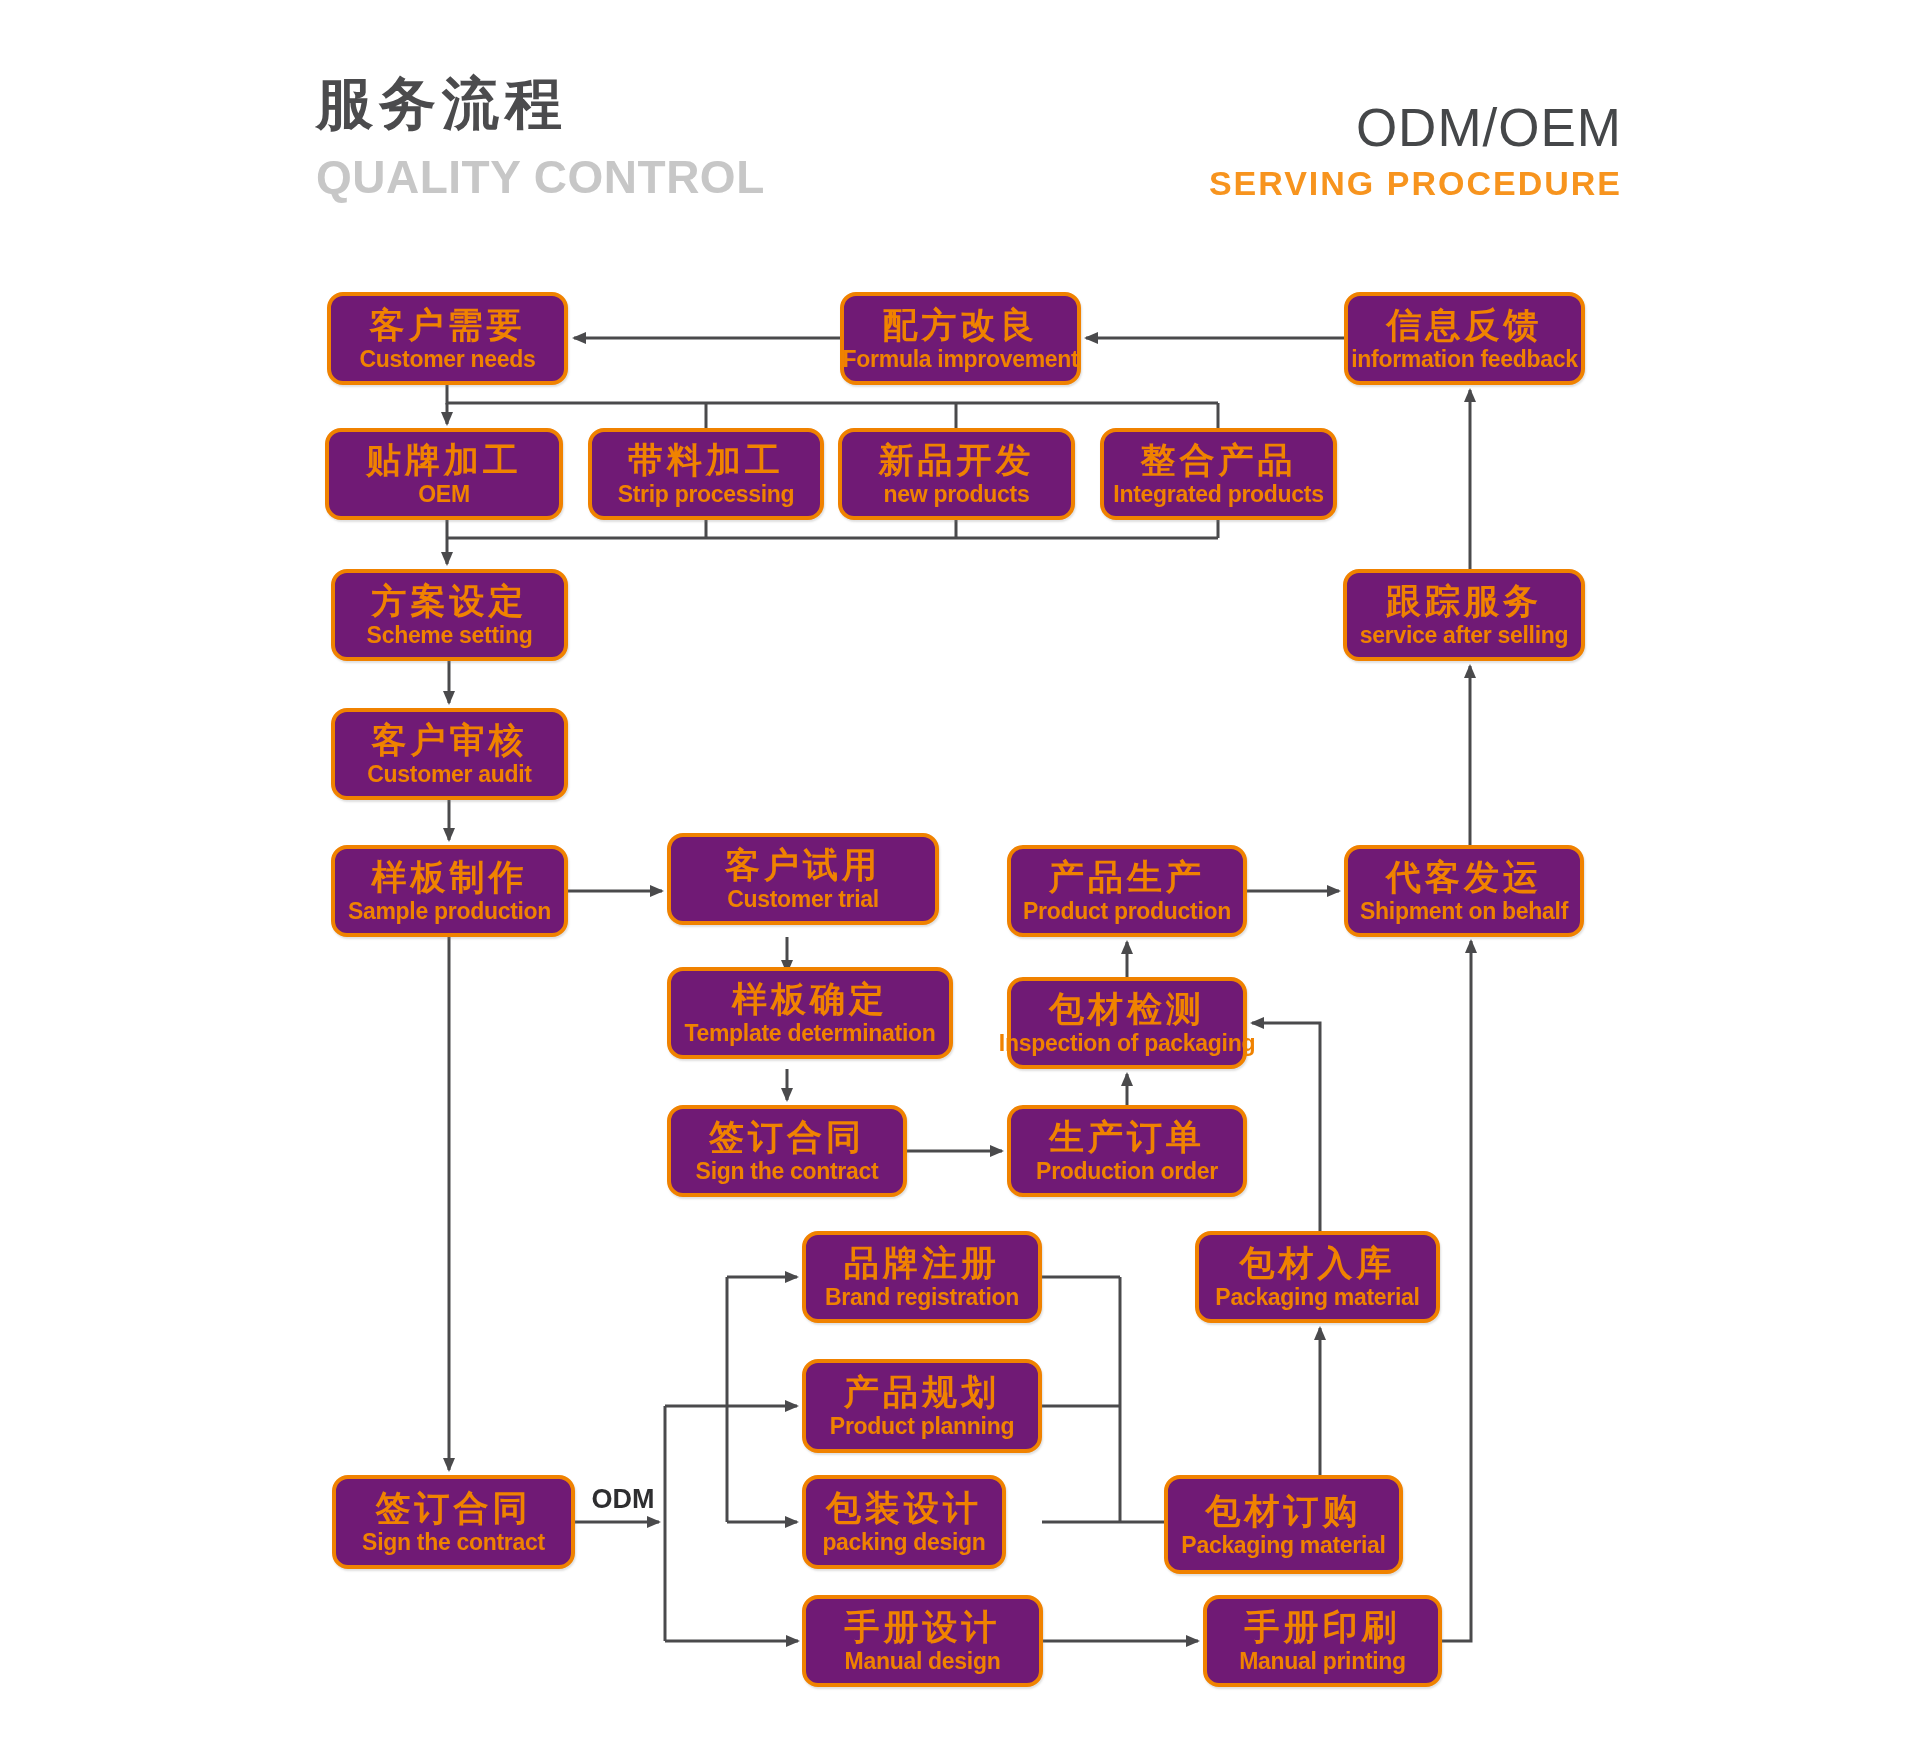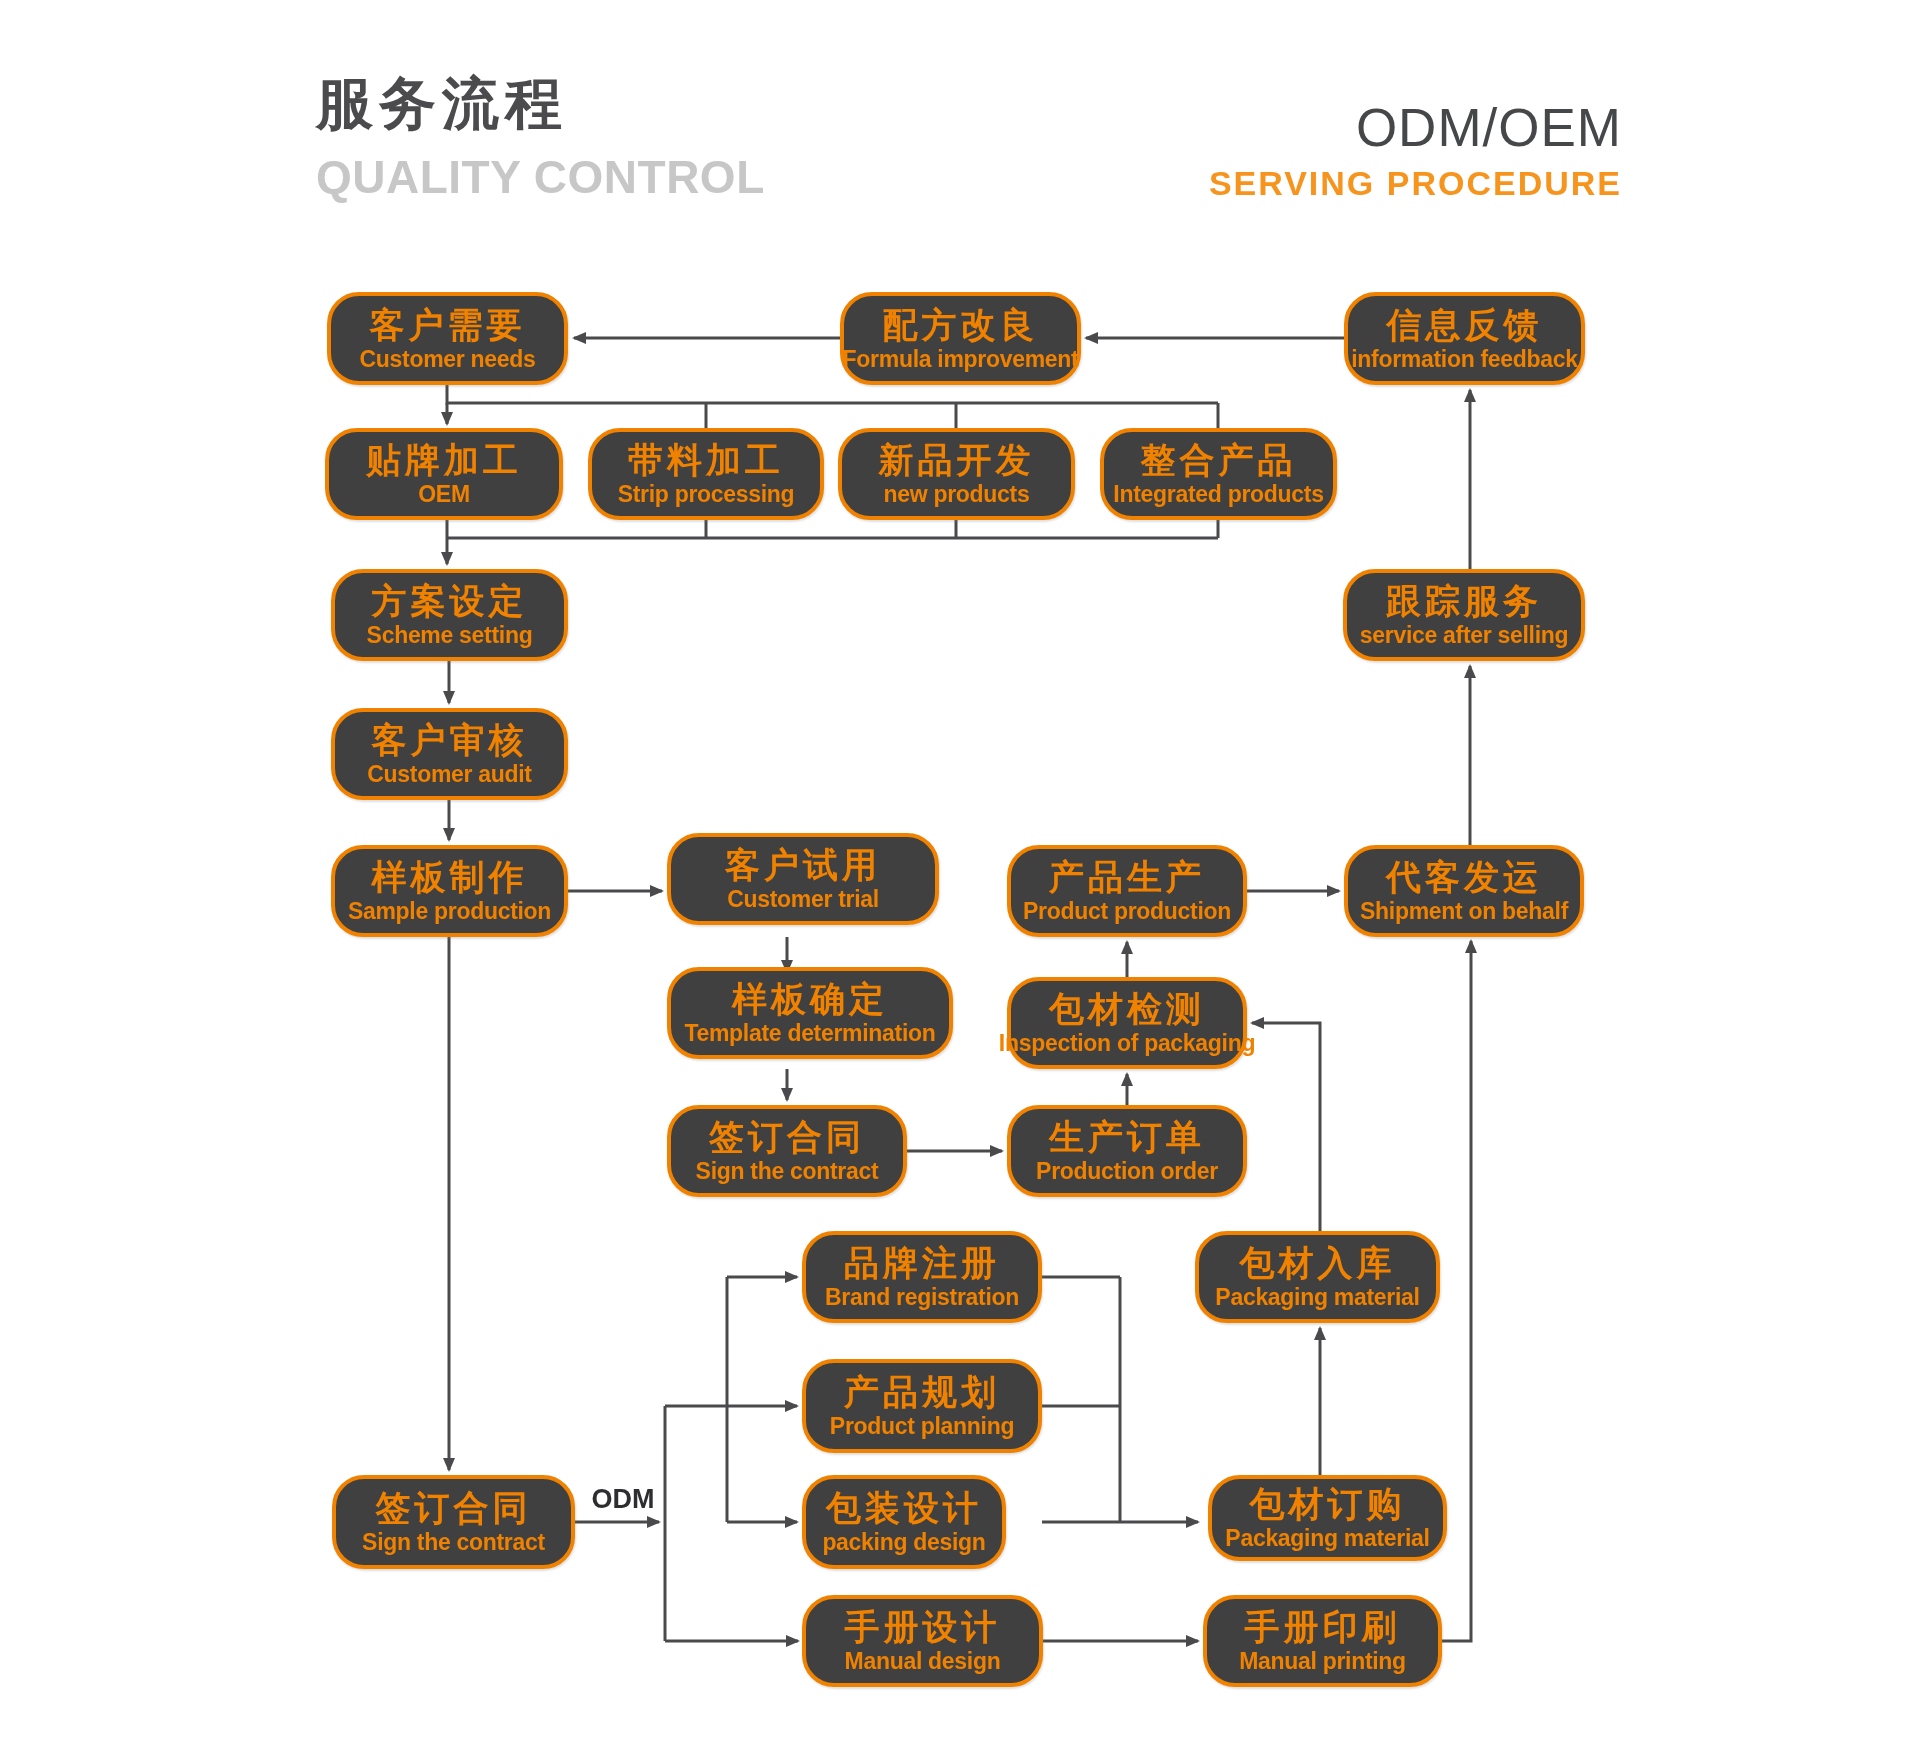--- a/index.html
+++ b/index.html
@@ -23,22 +23,22 @@
   .title-en{
     position:absolute;left:316px;top:152px;font-size:46px;font-weight:700;
     color:var(--muted);letter-spacing:0.5px;line-height:1.1;
   }
   .hdr-right{position:absolute;right:298px;top:100px;text-align:right;}
   .hdr-right .big{font-size:53px;font-weight:400;color:var(--right-title);letter-spacing:1px;line-height:1.05;}
   .hdr-right .sub{font-size:34px;font-weight:700;color:var(--serving);letter-spacing:2px;margin-top:8px;}
   svg.wires{position:absolute;left:0;top:0;}
   svg.wires path{stroke:var(--line);stroke-width:3;fill:none;}
   .node{
-    position:absolute;box-sizing:border-box;background:#404040;
-    border:4px solid var(--accent);border-radius:32px;
+    position:absolute;box-sizing:border-box;background:#701a75;
+    border:4px solid var(--accent);border-radius:16px;
     display:flex;flex-direction:column;align-items:center;justify-content:center;
     color:var(--accent);text-align:center;
     box-shadow:1px 2px 2px rgba(130,130,130,0.25);
   }
   .node .cn{font-size:35px;font-weight:700;letter-spacing:4px;line-height:1.12;white-space:nowrap;}
   .node .en{font-size:23px;font-weight:600;letter-spacing:-0.3px;line-height:1.1;margin-top:3px;white-space:nowrap;}
   .edge-label{
     position:absolute;left:581px;top:1484px;width:84px;text-align:center;
     font-size:27px;font-weight:600;color:var(--edge-label);
   }
@@ -190,21 +190,21 @@
   </div>
 
   <div class="node" style="left:332px;top:1475px;width:243px;height:94px">
     <span class="cn">签订合同</span>
     <span class="en">Sign the contract</span>
   </div>
   <div class="node" style="left:802px;top:1475px;width:204px;height:94px">
     <span class="cn">包装设计</span>
     <span class="en">packing design</span>
   </div>
-  <div class="node" style="left:1208px;top:1475px;width:239px;height:86px">
+  <div class="node" style="left:1164px;top:1475px;width:239px;height:99px">
     <span class="cn">包材订购</span>
     <span class="en">Packaging material</span>
   </div>
 
   <div class="node" style="left:802px;top:1595px;width:241px;height:92px">
     <span class="cn">手册设计</span>
     <span class="en">Manual design</span>
   </div>
   <div class="node" style="left:1203px;top:1595px;width:239px;height:92px">
     <span class="cn">手册印刷</span>

